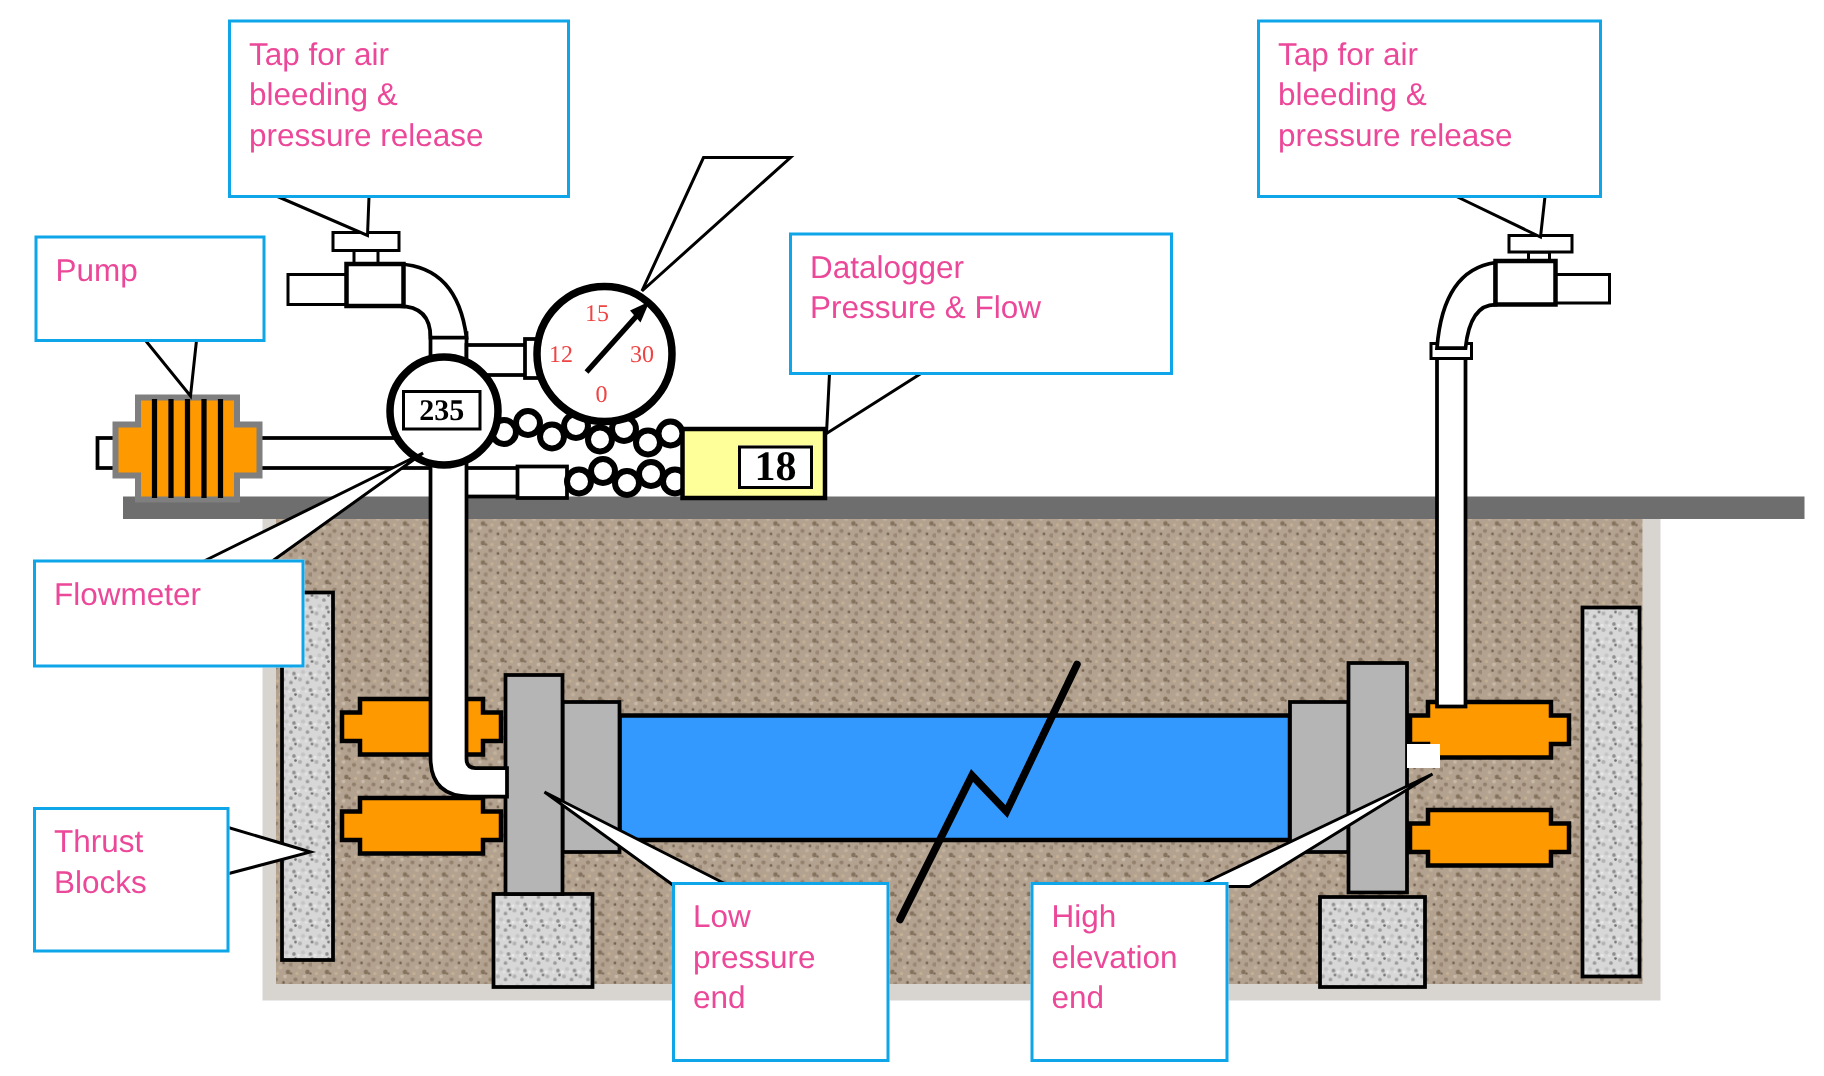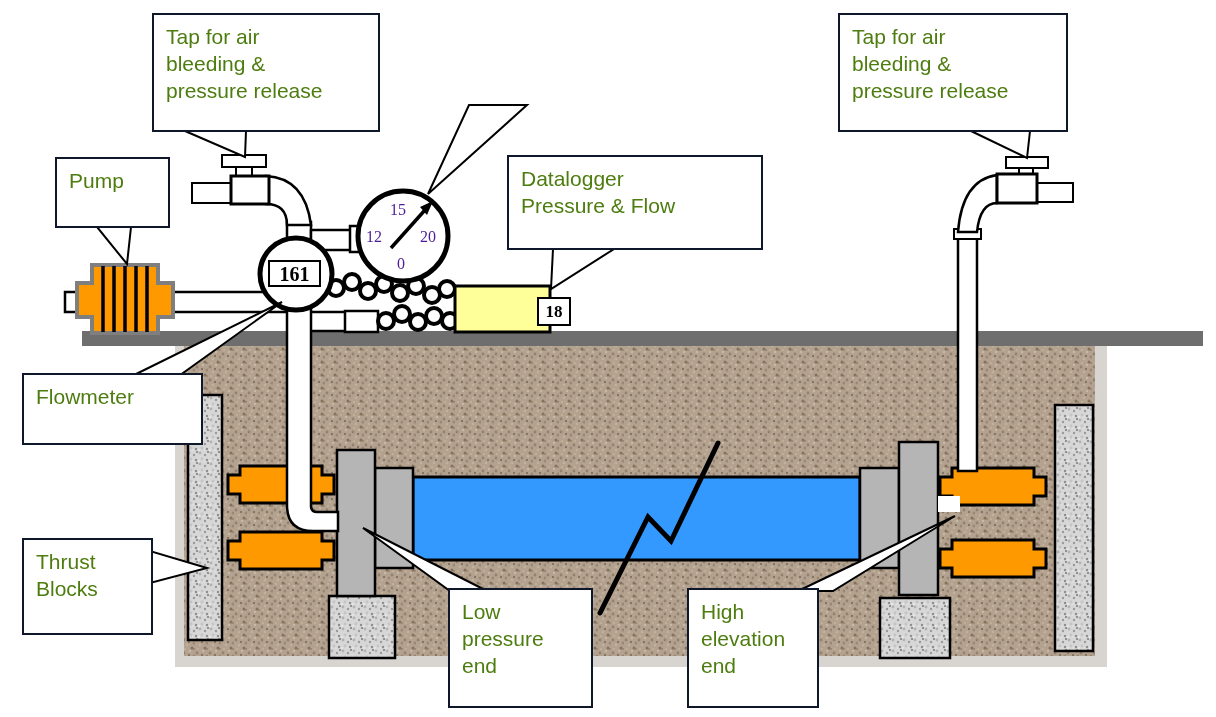--- a/index.html
+++ b/index.html
@@ -1,23 +1,23 @@
 <!DOCTYPE html>
 <html><head>
 <meta charset="utf-8">
 <style>
   html,body{margin:0;padding:0;background:#ffffff;}
   #stage{position:relative;width:1216px;height:717px;background:#ffffff;overflow:hidden;
          font-family:"Liberation Sans", sans-serif;}
   #diagram-svg{position:absolute;left:0;top:0;}
-  .callout{position:absolute;box-sizing:border-box;background:#ffffff;border:2px solid #0f172a;
-           color:#4d7c0f;font-size:21px;line-height:1.28;padding:9px 12px;white-space:pre-line;z-index:10;}
+  .callout{position:absolute;box-sizing:border-box;background:#ffffff;border:2px solid #0ea5e9;
+           color:#ec4899;font-size:21px;line-height:1.28;padding:9px 12px;white-space:pre-line;z-index:10;}
   .reading{position:absolute;box-sizing:border-box;background:#ffffff;border:2px solid #000;
            color:#000;font-family:"Liberation Serif", serif;font-weight:bold;text-align:center;z-index:8;}
-  .tick{position:absolute;color:#4c1d95;font-family:"Liberation Serif", serif;font-size:16px;z-index:8;}
+  .tick{position:absolute;color:#ef4444;font-family:"Liberation Serif", serif;font-size:16px;z-index:8;}
 </style>
 </head>
 <body>
 
 <div id="stage">
 
   <svg id="diagram-svg" width="1216" height="717" viewBox="0 0 1216 717">
     <defs>
       <pattern id="soilPat" width="13" height="13" patternUnits="userSpaceOnUse">
         <rect width="13" height="13" fill="#b3a28f"></rect>
@@ -143,40 +143,40 @@
       <polygon points="469,105 527,105 428,194"></polygon>
       <polygon points="553,249 614,249 551,289"></polygon>
       <polygon points="971,131 1030,131 1027,158"></polygon>
       <polygon points="128,378 176,378 282,302"></polygon>
       <polygon points="150,551 150,583 207,568"></polygon>
       <polygon points="450,591 487,591 363,528"></polygon>
       <polygon points="798,591 833,591 955,516"></polygon>
     </g>
   </svg>
 
-  <div class="callout" style="left:23px;top:157px;width:115px;height:71px;margin-left:32px;">Pump</div>
+  <div class="callout" style="left:23px;top:157px;width:154px;height:71px;">Pump</div>
   <div class="callout" style="left:152px;top:13px;width:228px;height:119px;">Tap for air
 bleeding &amp;
 pressure release</div>
-  <div class="callout" style="left:507px;top:155px;width:256px;height:95px;">Datalogger
+  <div class="callout" style="left:526px;top:155px;width:256px;height:95px;">Datalogger
 Pressure &amp; Flow</div>
   <div class="callout" style="left:838px;top:13px;width:230px;height:119px;">Tap for air
 bleeding &amp;
 pressure release</div>
   <div class="callout" style="left:22px;top:373px;width:181px;height:72px;">Flowmeter</div>
   <div class="callout" style="left:22px;top:538px;width:131px;height:97px;">Thrust
 Blocks</div>
   <div class="callout" style="left:448px;top:588px;width:145px;height:120px;">Low
 pressure
 end</div>
   <div class="callout" style="left:687px;top:588px;width:132px;height:120px;">High
 elevation
 end</div>
 
-  <div class="reading" style="left:268px;top:260px;width:53px;height:27px;font-size:20px;line-height:24px;">161</div>
-  <div class="reading" style="left:492px;top:297px;width:34px;height:29px;font-size:17px;line-height:26px;border-width:2.5px;margin-left:45px;">18</div>
+  <div class="reading" style="left:268px;top:260px;width:53px;height:27px;font-size:20px;line-height:24px;">235</div>
+  <div class="reading" style="left:492px;top:297px;width:50px;height:29px;font-size:28px;line-height:26px;border-width:2.5px;">18</div>
 
   <span class="tick" style="left:390px;top:201px;">15</span>
   <span class="tick" style="left:366px;top:228px;">12</span>
-  <span class="tick" style="left:420px;top:228px;">20</span>
+  <span class="tick" style="left:420px;top:228px;">30</span>
   <span class="tick" style="left:397px;top:255px;">0</span>
 
 </div>
 
 </body></html>

